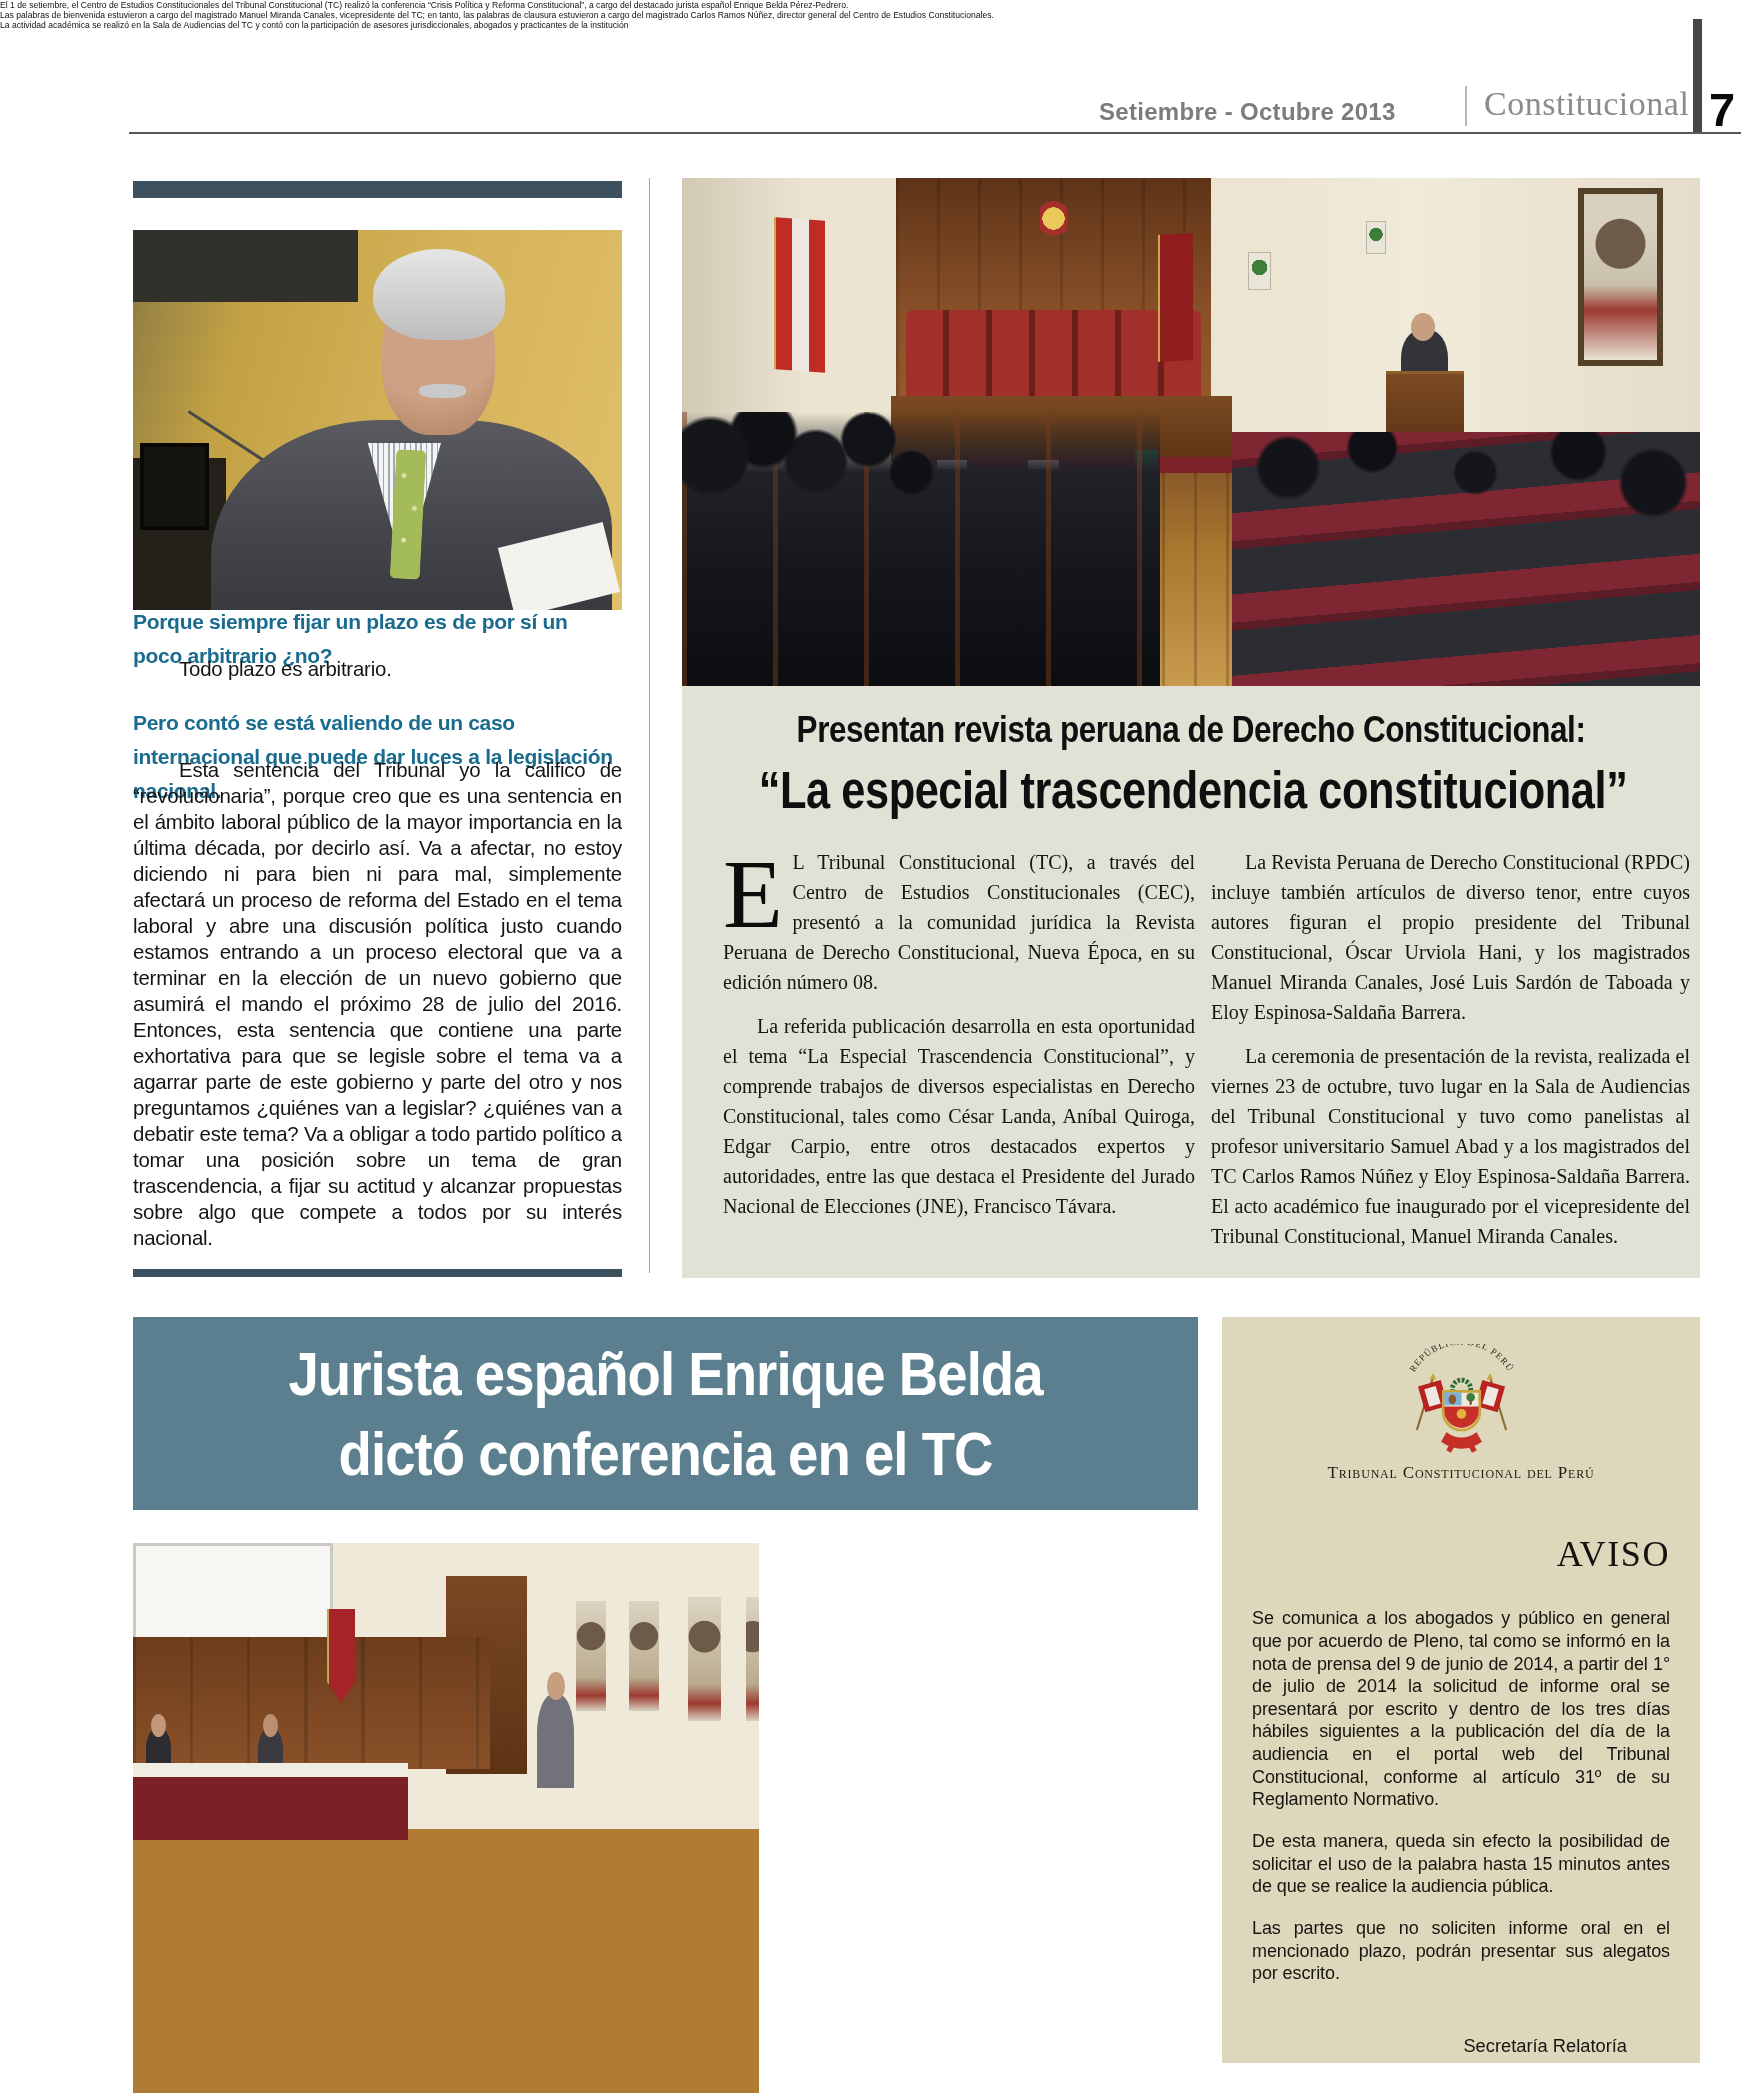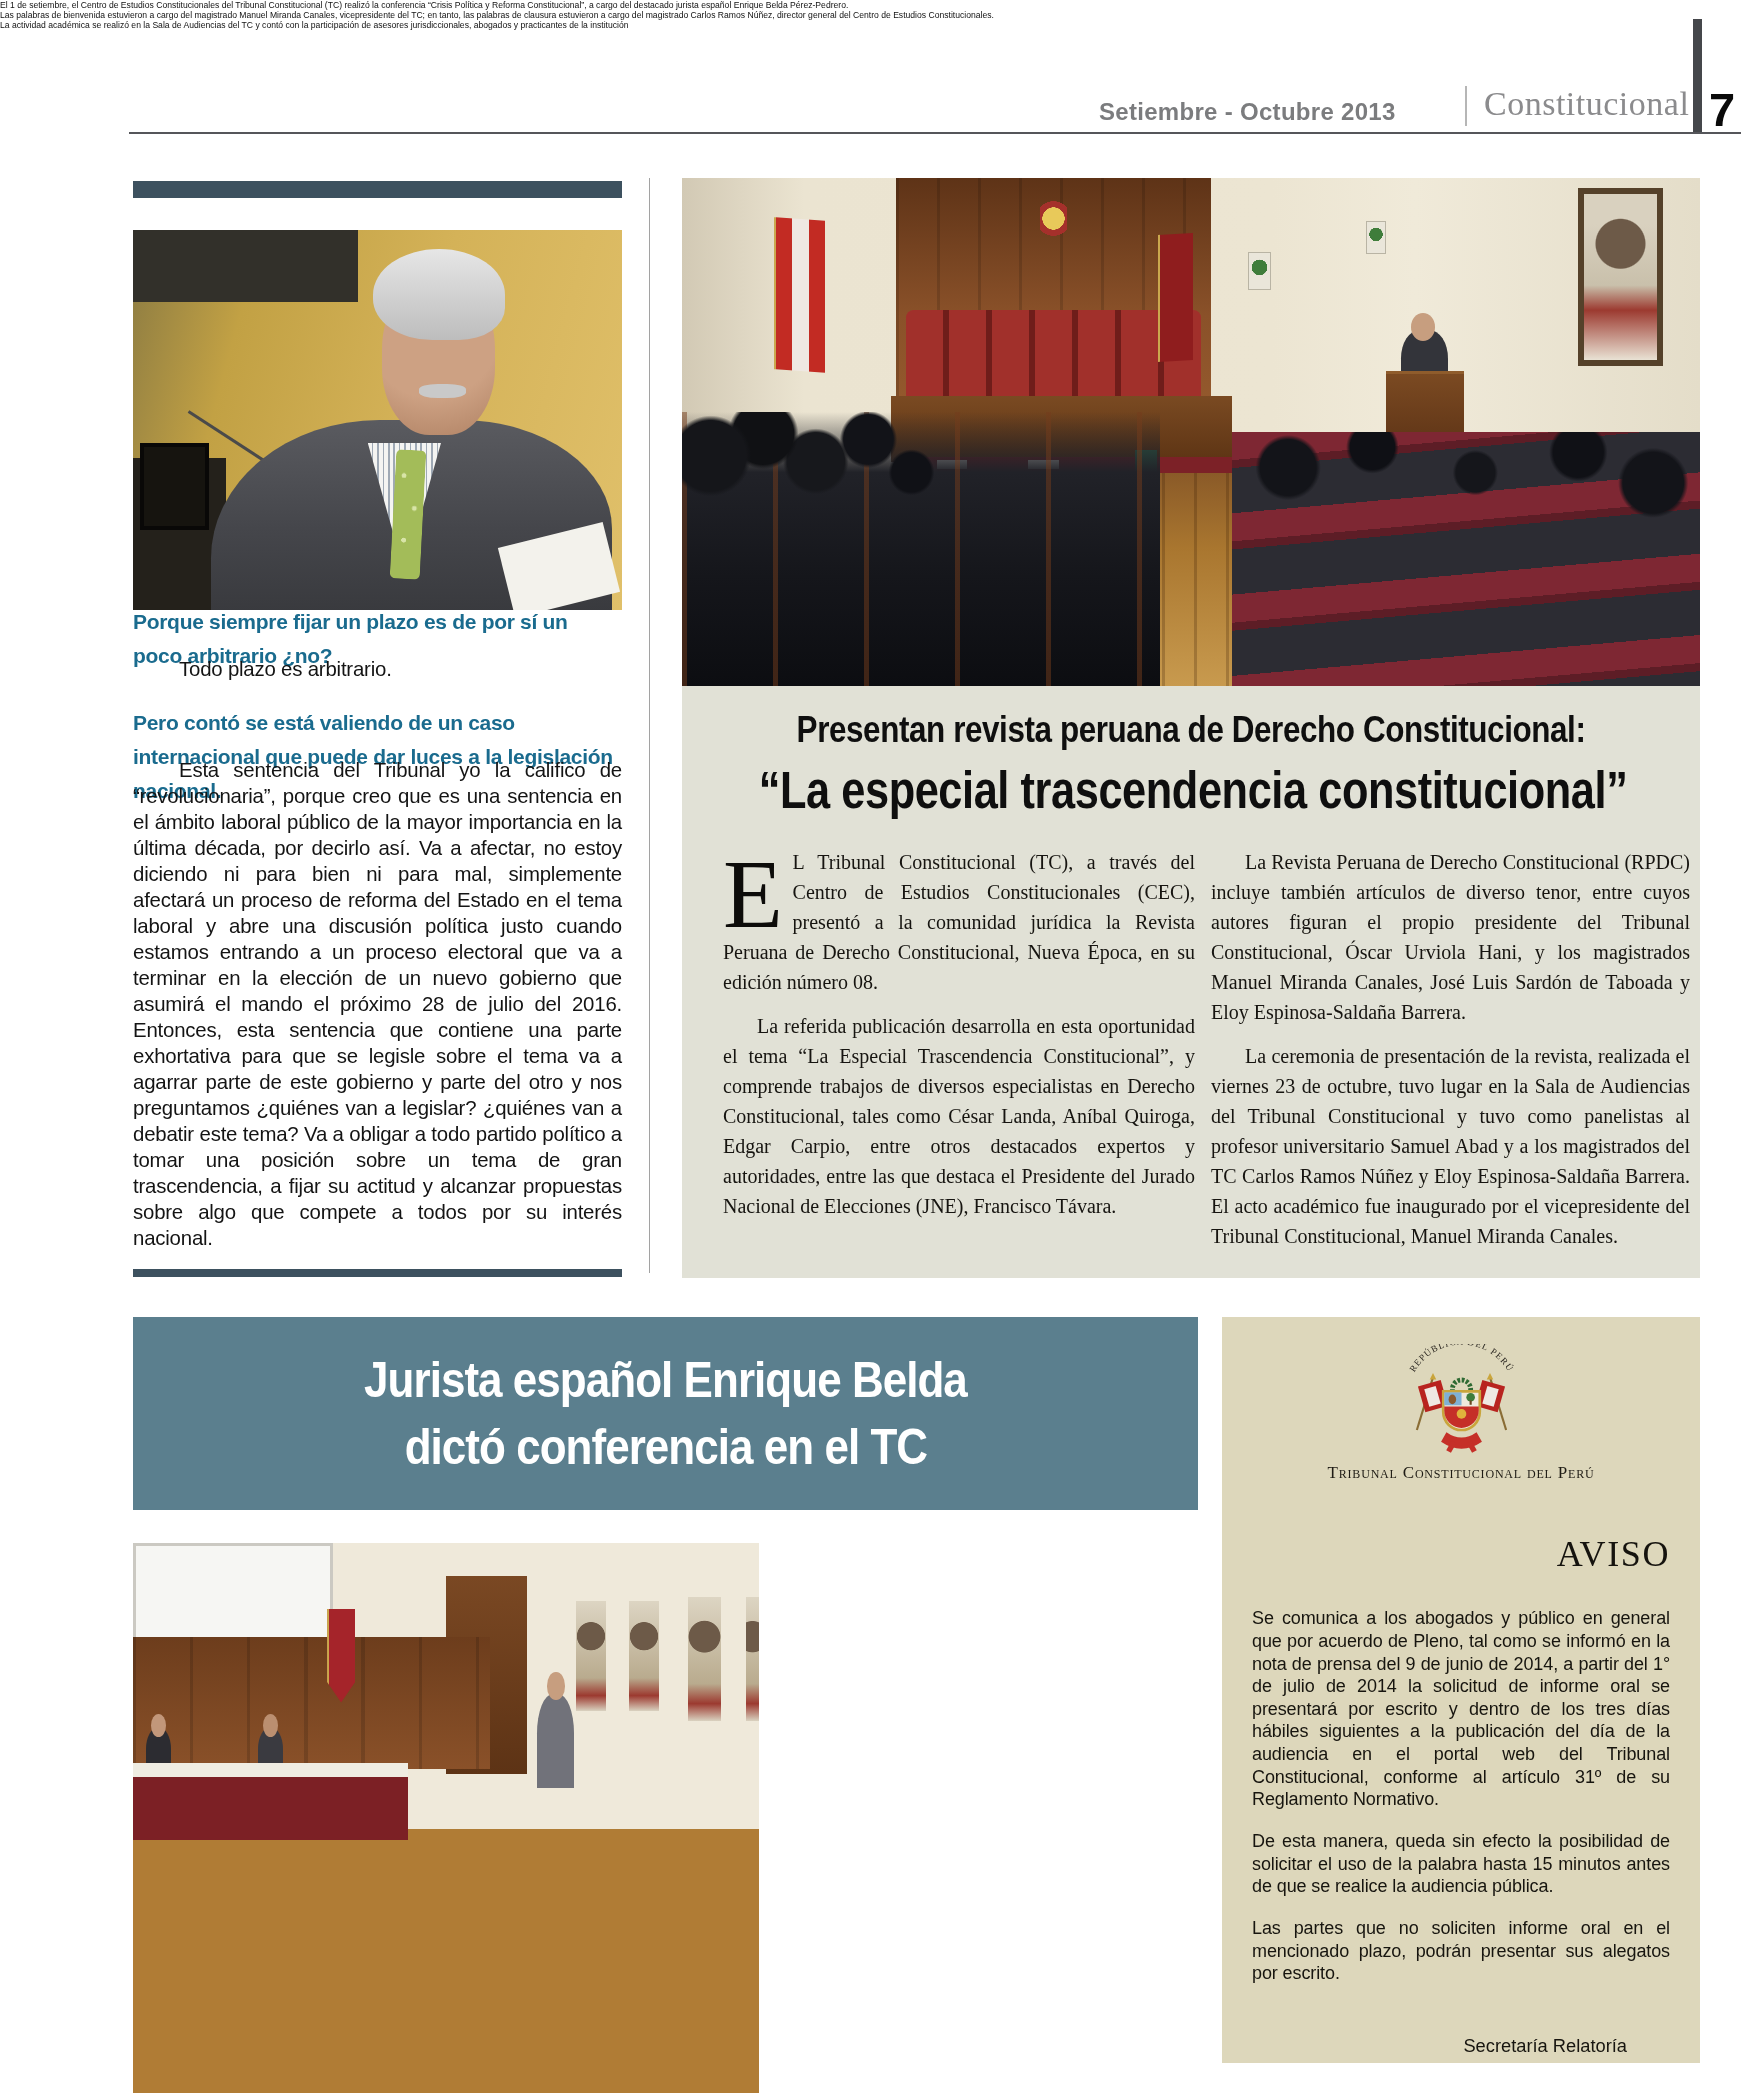--- a/index.html
+++ b/index.html
@@ -94,21 +94,21 @@
   .cond { display:inline-block; transform:scaleX(.85); transform-origin:center; white-space:nowrap; letter-spacing:-0.5px; }
   .panel-col { top:161px; font-family:"Liberation Serif", serif; font-size:20px; line-height:30px; text-align:justify; color:#161410; }
   .panel-col1 { left:41px; width:472px; }
   .panel-col2 { left:529px; width:479px; }
   .serif-ind { text-indent:34px; }
   .panel-col p + p { margin-top:14px; }
   .dropcap { float:left; font-family:"Liberation Serif", serif; font-size:98px; line-height:80px; padding:6.5px 9.7px 0 0; color:#0d0c0a; }
 
   
   .banner { left:133px; top:1317px; width:1065px; height:193px; background:#5b7f8e; display:flex; flex-direction:column; justify-content:center; align-items:center; row-gap:8.6px; }
-  .banner-line { color:#ffffff; font-size:50px; font-weight:bold; }
+  .banner-line { color:#ffffff; font-size:62px; font-weight:bold; }
   .cond2 { display:inline-block; transform:scaleX(.88); transform-origin:center; white-space:nowrap; letter-spacing:-1.1px; }
 
   
   .aviso { left:1222px; top:1317px; width:478px; height:746px; background:#ddd7bb; padding:27px 30px 0 30px; }
   .aviso-emblem { display:block; margin:0 auto; }
   .aviso-inst { margin-top:5.4px; text-align:center; font-family:"Liberation Serif", serif; font-variant:small-caps; font-size:17px; letter-spacing:0.8px; color:#1e1b14; }
   .aviso-title { margin-top:50px; text-align:right; font-family:"Liberation Serif", serif; font-size:36px; line-height:43px; letter-spacing:1.6px; color:#15130e; }
   .aviso-body { margin-top:31px; font-size:18px; line-height:22.6px; text-align:justify; letter-spacing:-0.1px; color:#17150f; }
   .aviso-body p + p { margin-top:19.4px; }
   .aviso-sig { margin-top:50px; text-align:right; padding-right:43px; font-size:18.3px; color:#17150f; }

